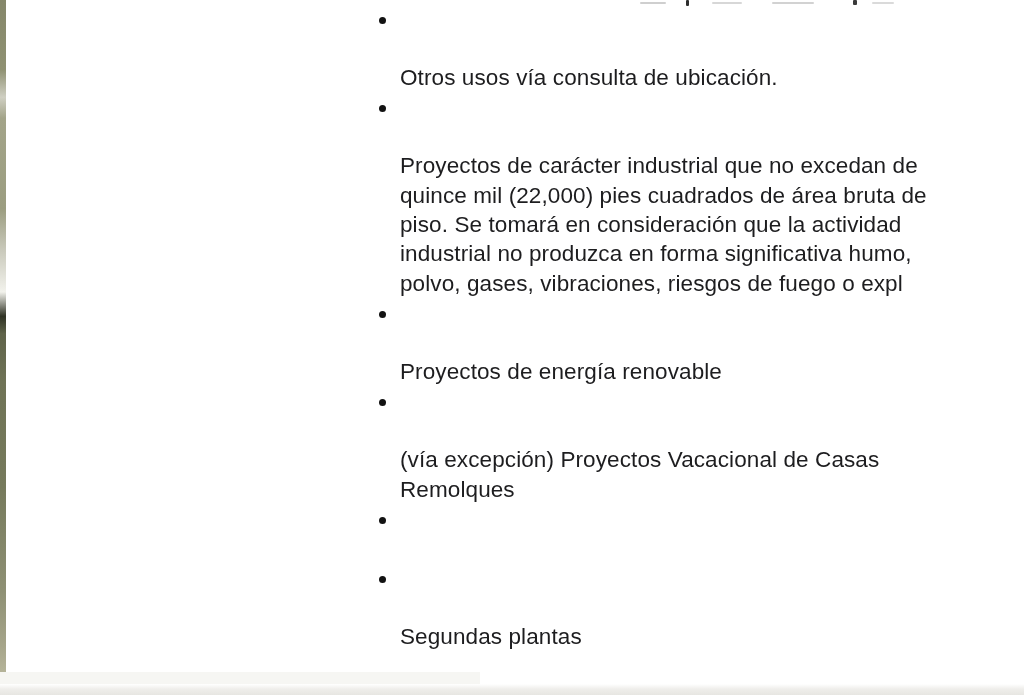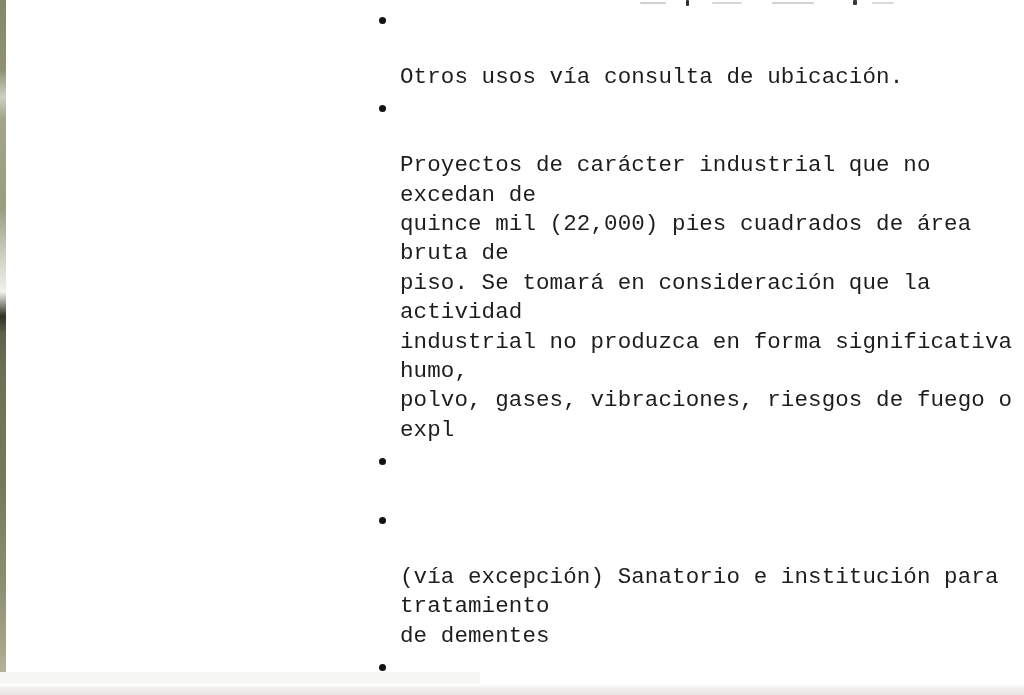--- a/index.html
+++ b/index.html
@@ -6,21 +6,21 @@
     margin: 0;
     padding: 0;
     background: #ffffff;
   }
   .stage {
     position: relative;
     width: 1024px;
     height: 695px;
     overflow: hidden;
     background: #ffffff;
-    font-family: Liberation Mono, monospace;
+    font-family: Liberation Sans, sans-serif;
     color: #1d1d1f;
   }
   
   .left-edge {
     position: absolute;
     left: 0;
     top: 0;
     width: 6px;
     height: 695px;
     background: linear-gradient(
@@ -127,29 +127,33 @@
 
     <li>
       <span class="bullet"></span>
       <span class="txt">Proyectos de carácter industrial que no excedan de
 quince mil (22,000) pies cuadrados de área bruta de
 piso. Se tomará en consideración que la actividad
 industrial no produzca en forma significativa humo,
 polvo, gases, vibraciones, riesgos de fuego o expl</span>
     </li>
 
-
     <li>
       <span class="bullet"></span>
+      <span class="txt">Proyectos de energía renovable</span>
     </li>
 
     <li>
       <span class="bullet"></span>
-      <span class="txt">(vía excepción) Sanatorio e institución para tratamiento
-de dementes</span>
+      <span class="txt">(vía excepción) Proyectos Vacacional de Casas
+Remolques</span>
+    </li>
+
+    <li>
+      <span class="bullet"></span>
     </li>
 
     <li>
       <span class="bullet"></span>
       <span class="txt">Segundas plantas</span>
     </li>
 
   </ul>
 
   <div class="bottom-haze"></div>

